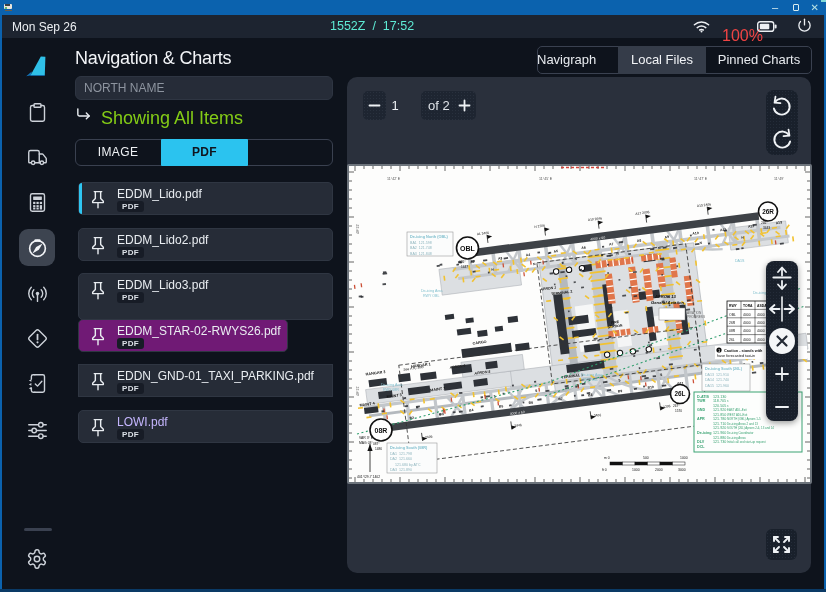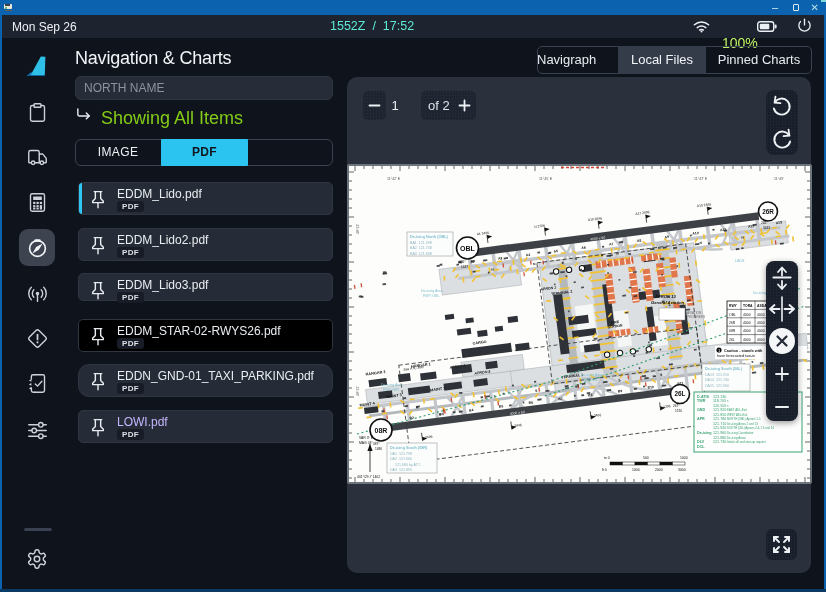--- a/index.html
+++ b/index.html
@@ -22,21 +22,21 @@
 
 <div class="abs" style="left:2px;top:15px;width:822px;height:23px;background:#1d2430"></div>
 <div class="abs" style="left:12px;top:20px;font-size:12px;color:#eceff3">Mon Sep 26</div>
 <div class="abs" style="left:330px;top:19px;width:166px;text-align:left;font-size:12.5px;color:#5eead4">1552Z&nbsp;&nbsp;/&nbsp;&nbsp;17:52</div>
 <svg class="abs" style="left:693px;top:20px" width="17" height="13" viewBox="0 0 24 18" fill="none" stroke="#eceff3" stroke-width="2.2" stroke-linecap="round">
       <path d="M2 6.5 a15 15 0 0 1 20 0"></path>
       <path d="M6 10.5 a10 10 0 0 1 12 0"></path>
       <path d="M9.5 14 a5.5 5.5 0 0 1 5 0"></path>
       <circle cx="12" cy="16.2" r="1.4" fill="#eceff3" stroke="none"></circle>
     </svg>
-<div class="abs" style="left:722px;top:35px;font-size:14px;color:#bef264">100%</div>
+<div class="abs" style="left:722px;top:27px;font-size:16px;color:#ef4444">100%</div>
 <svg class="abs" style="left:757px;top:20.5px" width="20" height="11" viewBox="0 0 20 11">
       <rect x="0.7" y="0.7" width="16" height="9.6" rx="2.4" fill="none" stroke="#eceff3" stroke-width="1.4"></rect>
       <rect x="2.8" y="2.8" width="9.5" height="5.4" rx="1" fill="#eceff3"></rect>
       <rect x="17.6" y="3.4" width="2" height="4.2" rx="1" fill="#eceff3"></rect>
     </svg>
 <svg class="abs" style="left:797px;top:18px" width="15" height="15" viewBox="0 0 24 24" fill="none" stroke="#eceff3" stroke-width="2.1" stroke-linecap="round">
       <path d="M12 2v9"></path>
       <path d="M18.4 5.6a9 9 0 1 1-12.8 0"></path>
     </svg>
 
@@ -140,39 +140,39 @@
 </div>
     <div style="position:absolute;left:78px;top:227.5px;width:255px;height:33px;background:#262c37;border:1px solid #2f3642;border-radius:5px;box-sizing:border-box">
 <svg style="position:absolute;left:9px;top:4px" width="20" height="25" viewBox="0 0 24 24" fill="none" stroke="#e8ecf0" stroke-width="1.7" stroke-linecap="round" stroke-linejoin="round">
         <path d="M7.5 2.5 h9"></path>
         <path d="M8.8 2.5 v8.2 l-3.2 3.4 v1.6 h12.8 v-1.6 l-3.2 -3.4 v-8.2"></path>
         <path d="M12 15.7 V22"></path>
       </svg>
 <div style="position:absolute;left:38px;top:4px;font-size:12px;color:#e9edf1;white-space:nowrap">EDDM_Lido2.pdf</div>
 <div style="position:absolute;left:38px;top:18px;background:#171c26;border-radius:3px;padding:1px 5px;font-size:8px;font-weight:bold;color:#dbe0e6;letter-spacing:.3px">PDF</div>
 </div>
-    <div style="position:absolute;left:78px;top:273.0px;width:255px;height:28px;background:#262c37;border:1px solid #2f3642;border-radius:5px;box-sizing:border-box">
+    <div style="position:absolute;left:78px;top:273.0px;width:255px;height:47px;background:#262c37;border:1px solid #2f3642;border-radius:5px;box-sizing:border-box">
 <svg style="position:absolute;left:9px;top:4px" width="20" height="25" viewBox="0 0 24 24" fill="none" stroke="#e8ecf0" stroke-width="1.7" stroke-linecap="round" stroke-linejoin="round">
         <path d="M7.5 2.5 h9"></path>
         <path d="M8.8 2.5 v8.2 l-3.2 3.4 v1.6 h12.8 v-1.6 l-3.2 -3.4 v-8.2"></path>
         <path d="M12 15.7 V22"></path>
       </svg>
 <div style="position:absolute;left:38px;top:4px;font-size:12px;color:#e9edf1;white-space:nowrap">EDDM_Lido3.pdf</div>
 <div style="position:absolute;left:38px;top:18px;background:#171c26;border-radius:3px;padding:1px 5px;font-size:8px;font-weight:bold;color:#dbe0e6;letter-spacing:.3px">PDF</div>
 </div>
-    <div style="position:absolute;left:78px;top:318.5px;width:255px;height:33px;background:#000000;border:1px solid #2f3642;border-radius:5px;box-sizing:border-box">
+    <div style="position:absolute;left:78px;top:318.5px;width:210px;height:33px;background:#701a75;border:1px solid #2f3642;border-radius:5px;box-sizing:border-box">
 <svg style="position:absolute;left:9px;top:4px" width="20" height="25" viewBox="0 0 24 24" fill="none" stroke="#e8ecf0" stroke-width="1.7" stroke-linecap="round" stroke-linejoin="round">
         <path d="M7.5 2.5 h9"></path>
         <path d="M8.8 2.5 v8.2 l-3.2 3.4 v1.6 h12.8 v-1.6 l-3.2 -3.4 v-8.2"></path>
         <path d="M12 15.7 V22"></path>
       </svg>
 <div style="position:absolute;left:38px;top:4px;font-size:12px;color:#e9edf1;white-space:nowrap">EDDM_STAR-02-RWYS26.pdf</div>
 <div style="position:absolute;left:38px;top:18px;background:#171c26;border-radius:3px;padding:1px 5px;font-size:8px;font-weight:bold;color:#dbe0e6;letter-spacing:.3px">PDF</div>
 </div>
-    <div style="position:absolute;left:78px;top:364.0px;width:255px;height:33px;background:#262c37;border:1px solid #2f3642;border-radius:11px;box-sizing:border-box">
+    <div style="position:absolute;left:78px;top:364.0px;width:255px;height:33px;background:#262c37;border:1px solid #2f3642;border-radius:0;box-sizing:border-box">
 <svg style="position:absolute;left:9px;top:4px" width="20" height="25" viewBox="0 0 24 24" fill="none" stroke="#e8ecf0" stroke-width="1.7" stroke-linecap="round" stroke-linejoin="round">
         <path d="M7.5 2.5 h9"></path>
         <path d="M8.8 2.5 v8.2 l-3.2 3.4 v1.6 h12.8 v-1.6 l-3.2 -3.4 v-8.2"></path>
         <path d="M12 15.7 V22"></path>
       </svg>
 <div style="position:absolute;left:38px;top:4px;font-size:12px;color:#e9edf1;white-space:nowrap">EDDN_GND-01_TAXI_PARKING.pdf</div>
 <div style="position:absolute;left:38px;top:18px;background:#171c26;border-radius:3px;padding:1px 5px;font-size:8px;font-weight:bold;color:#dbe0e6;letter-spacing:.3px">PDF</div>
 </div>
     <div style="position:absolute;left:78px;top:409.5px;width:255px;height:33px;background:#262c37;border:1px solid #2f3642;border-radius:5px;box-sizing:border-box">
 <svg style="position:absolute;left:9px;top:4px" width="20" height="25" viewBox="0 0 24 24" fill="none" stroke="#e8ecf0" stroke-width="1.7" stroke-linecap="round" stroke-linejoin="round">

